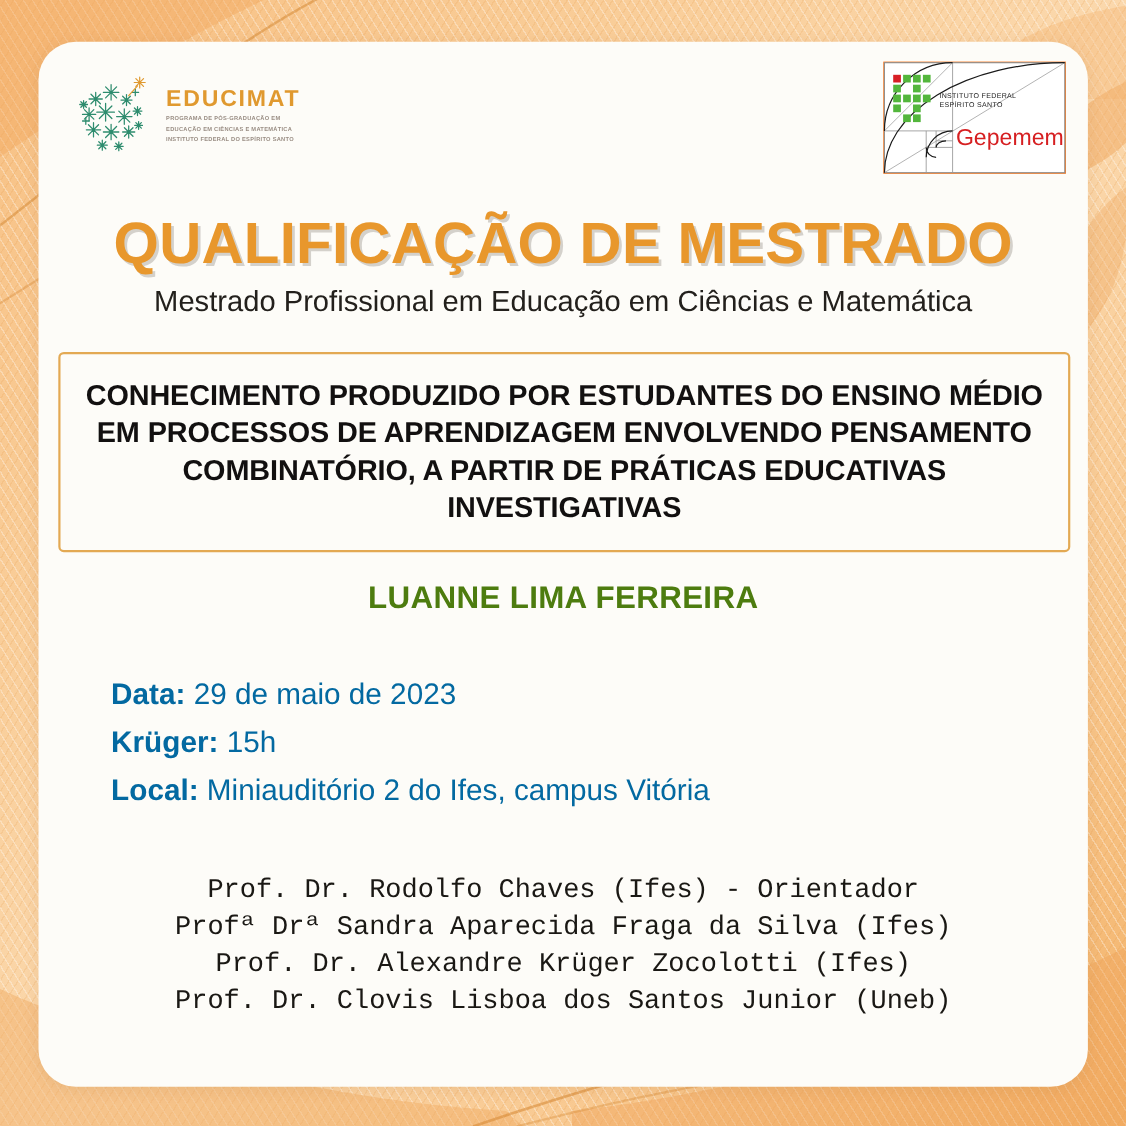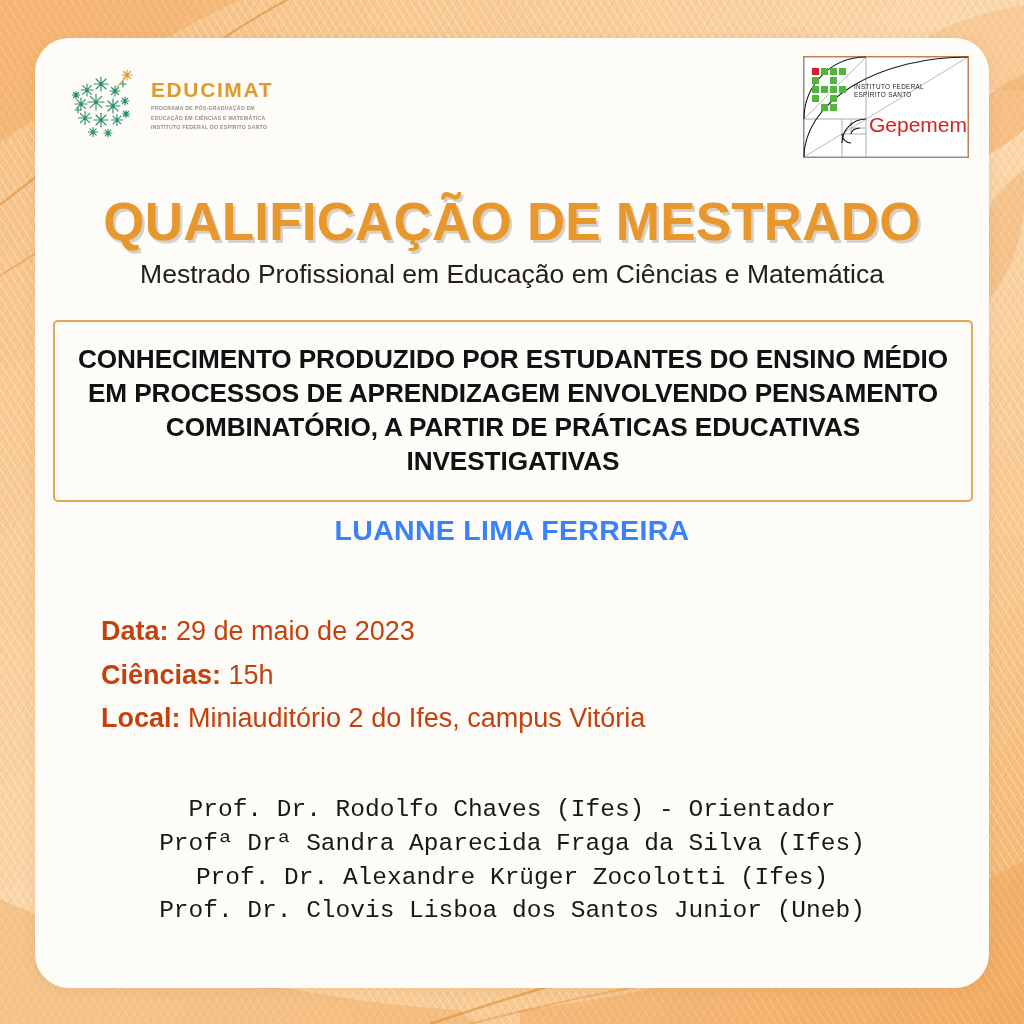--- a/index.html
+++ b/index.html
@@ -147,41 +147,41 @@
     font-size: 26.2px;
     line-height: 1.30;
     color: #121010;
     margin: 0;
     letter-spacing: -0.1px;
   }
 
   
   #author-name {
     position: absolute;
-    top: 476px;
+    top: 490px;
     left: 0; right: 0;
     text-align: center;
     font-family: "Liberation Sans", sans-serif;
     font-weight: bold;
     font-size: 28.5px;
     letter-spacing: 0.3px;
-    color: #3b82f6;
+    color: #4d7c0f;
   }
 
   
   #details {
     position: absolute;
     top: 572px;
     left: 66px;
     right: 40px;
   }
   .detail-row {
     font-family: "Liberation Sans", sans-serif;
     font-size: 27px;
-    color: #c2410c;
+    color: #0369a1;
     line-height: 1.62;
     white-space: nowrap;
   }
   .detail-label {
     font-weight: bold;
   }
   .detail-value { font-weight: normal; }
 
   
   #banca {
@@ -357,21 +357,21 @@
     </div>
 
     <div id="author-name">LUANNE LIMA FERREIRA</div>
 
     <div id="details">
       <div class="detail-row">
         <span class="detail-label">Data:</span>
         <span class="detail-value">29 de maio de 2023</span>
       </div>
       <div class="detail-row">
-        <span class="detail-label">Ciências:</span>
+        <span class="detail-label">Krüger:</span>
         <span class="detail-value">15h</span>
       </div>
       <div class="detail-row">
         <span class="detail-label">Local:</span>
         <span class="detail-value">Miniauditório 2 do Ifes, campus Vitória</span>
       </div>
     </div>
 
     <div id="banca">
       <div class="banca-member">Prof. Dr. Rodolfo Chaves (Ifes) - Orientador</div>

